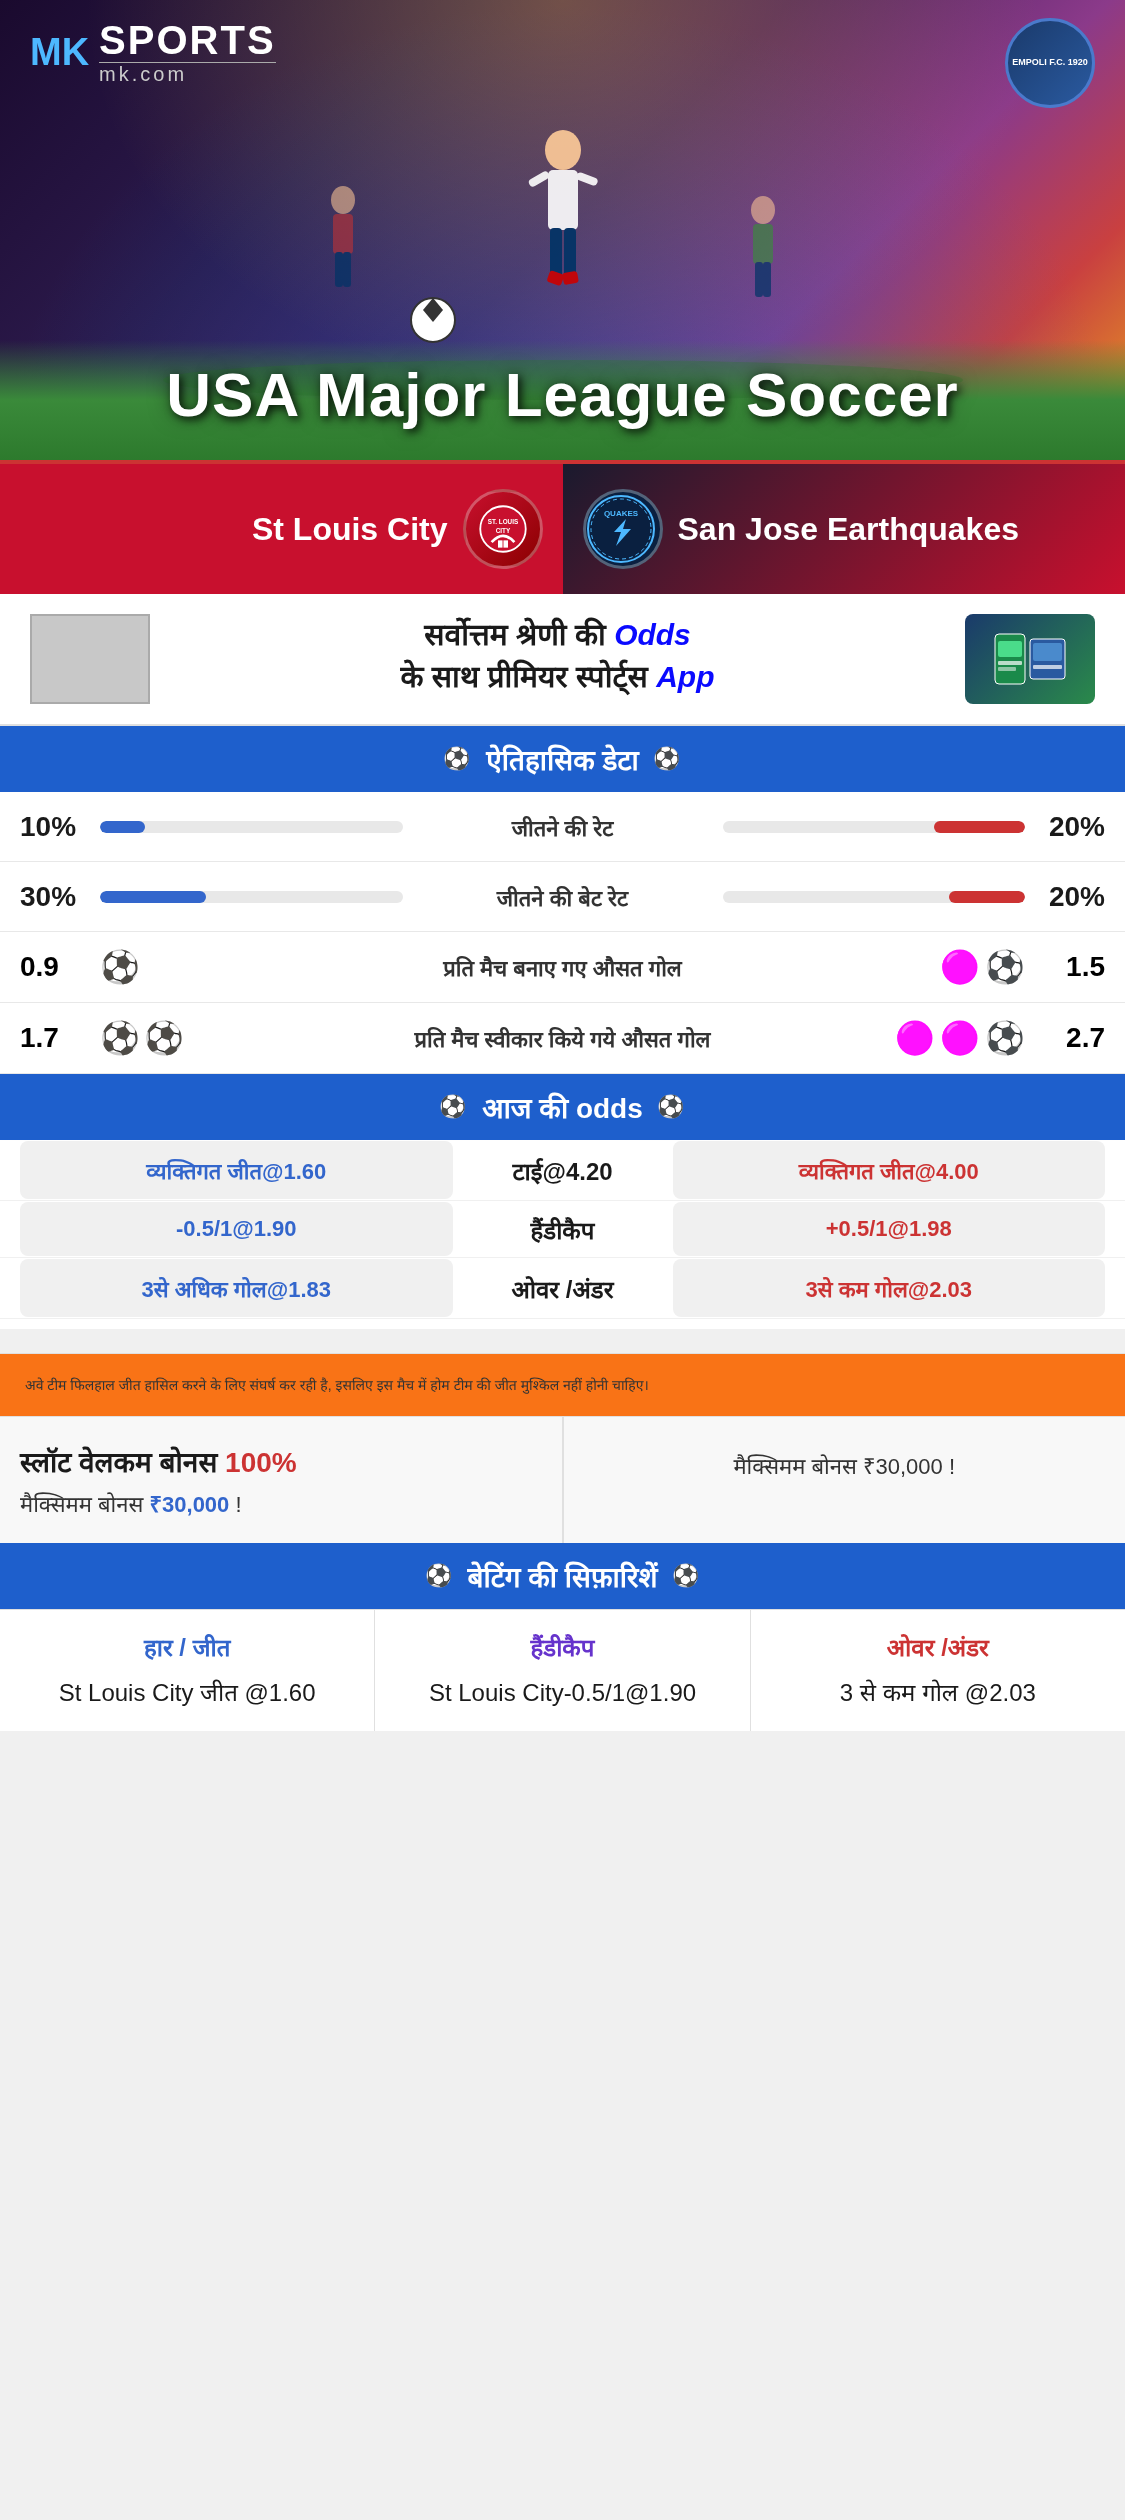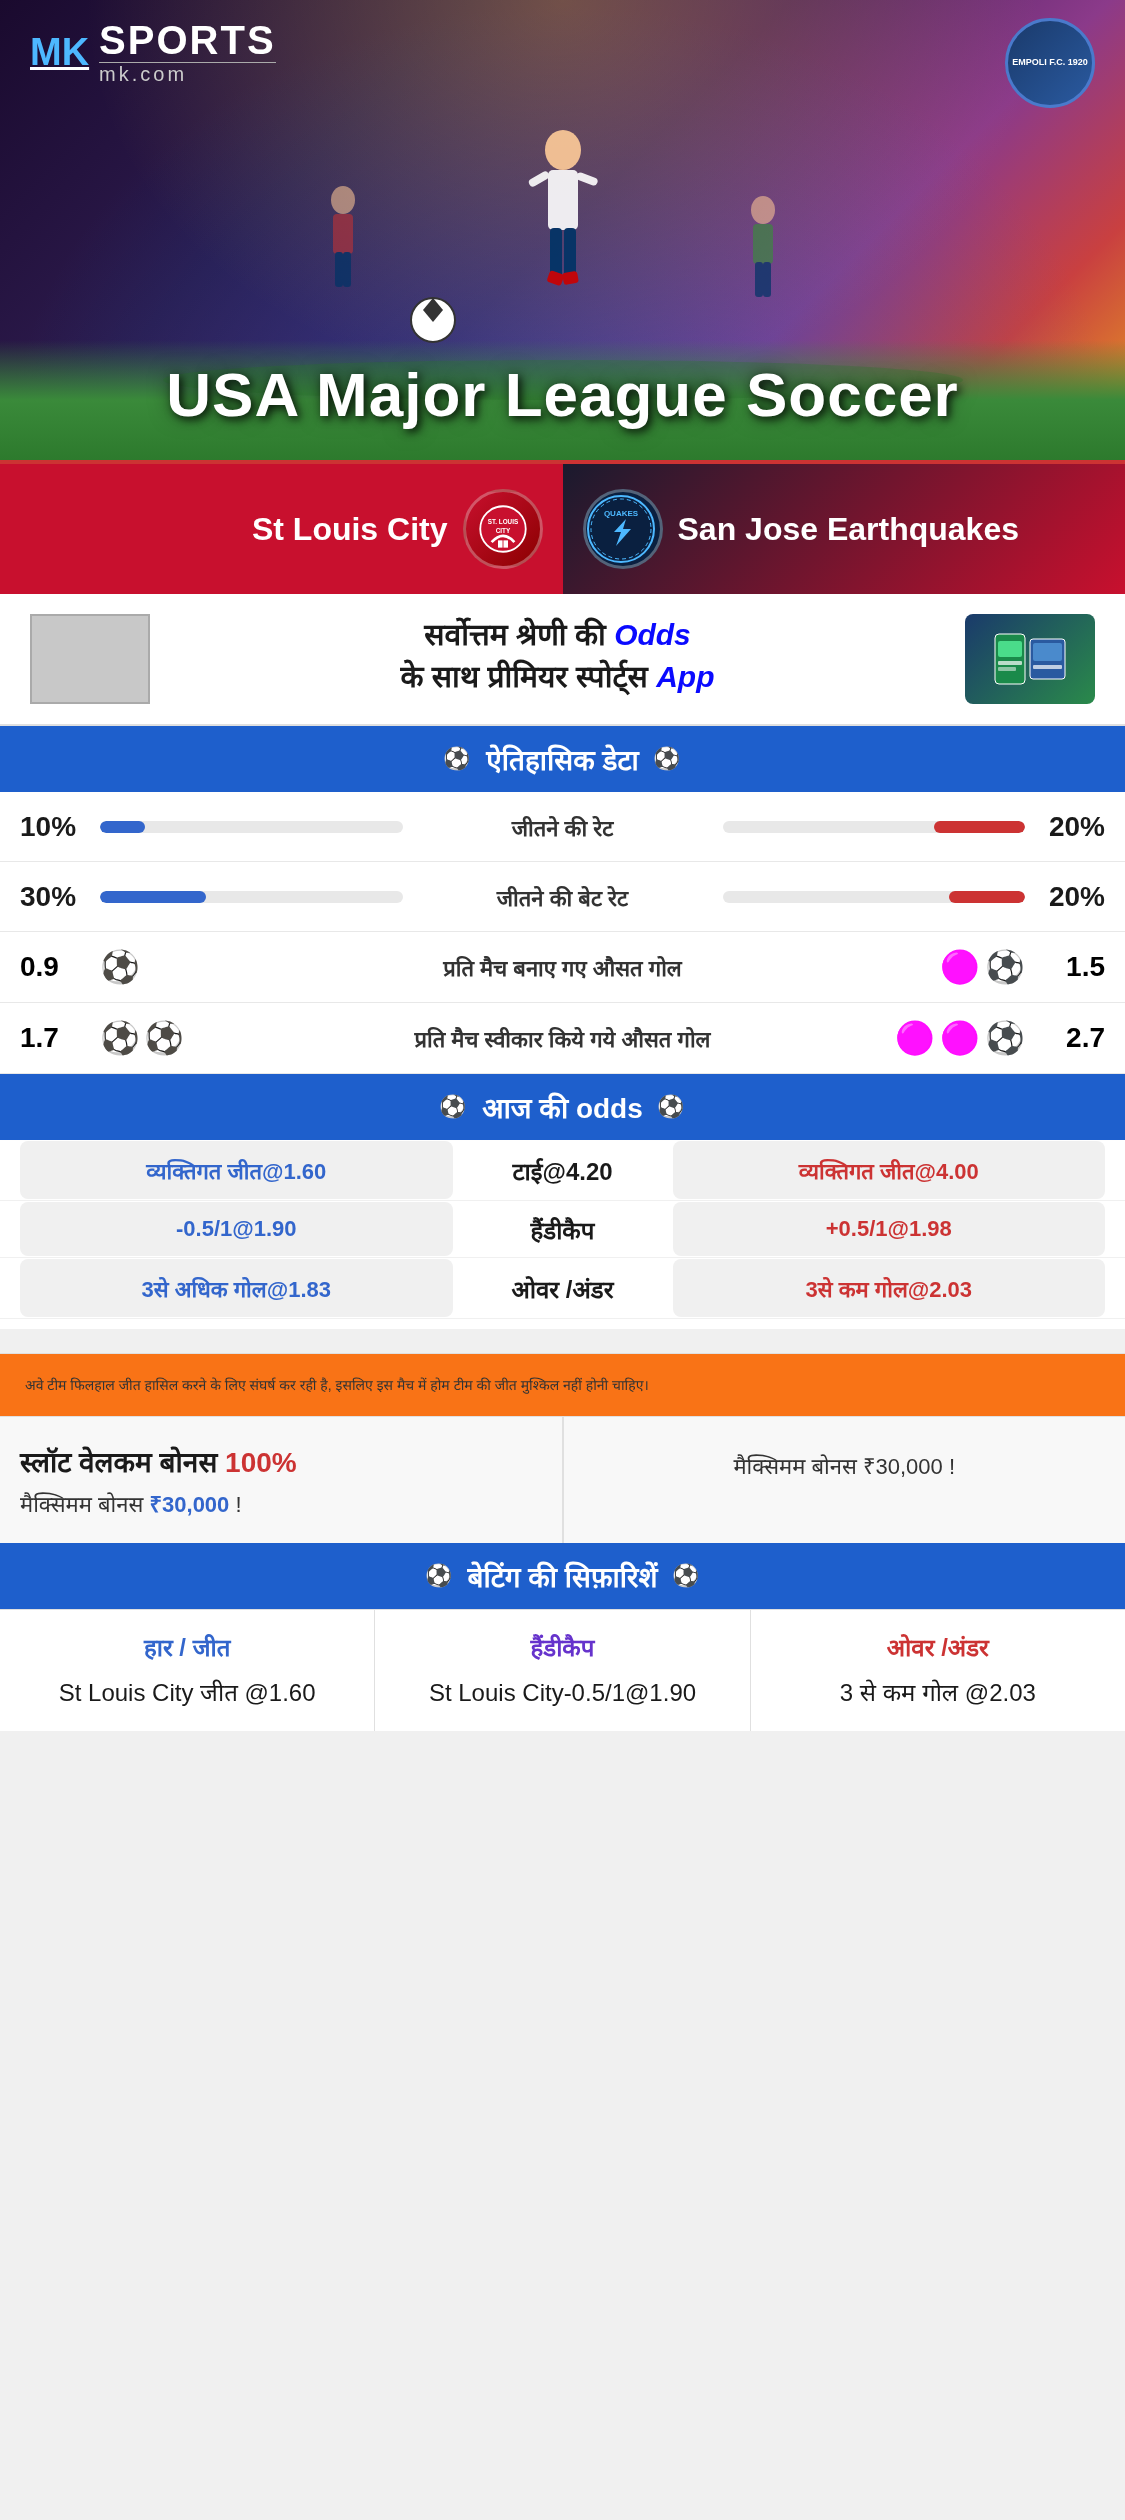--- a/index.html
+++ b/index.html
@@ -39,21 +39,20 @@
       left: 30px;
       display: flex;
       align-items: center;
       gap: 10px;
     }
     .mk-logo {
       color: white;
       font-size: 38px;
       font-weight: 900;
       line-height: 1;
-      text-decoration: underline;
     }
     .mk-logo .mk-blue { color: #4db8ff; }
     .mk-sports-text {
       display: flex;
       flex-direction: column;
       line-height: 1.1;
     }
     .sports-word {
       color: white;
       font-size: 40px;

